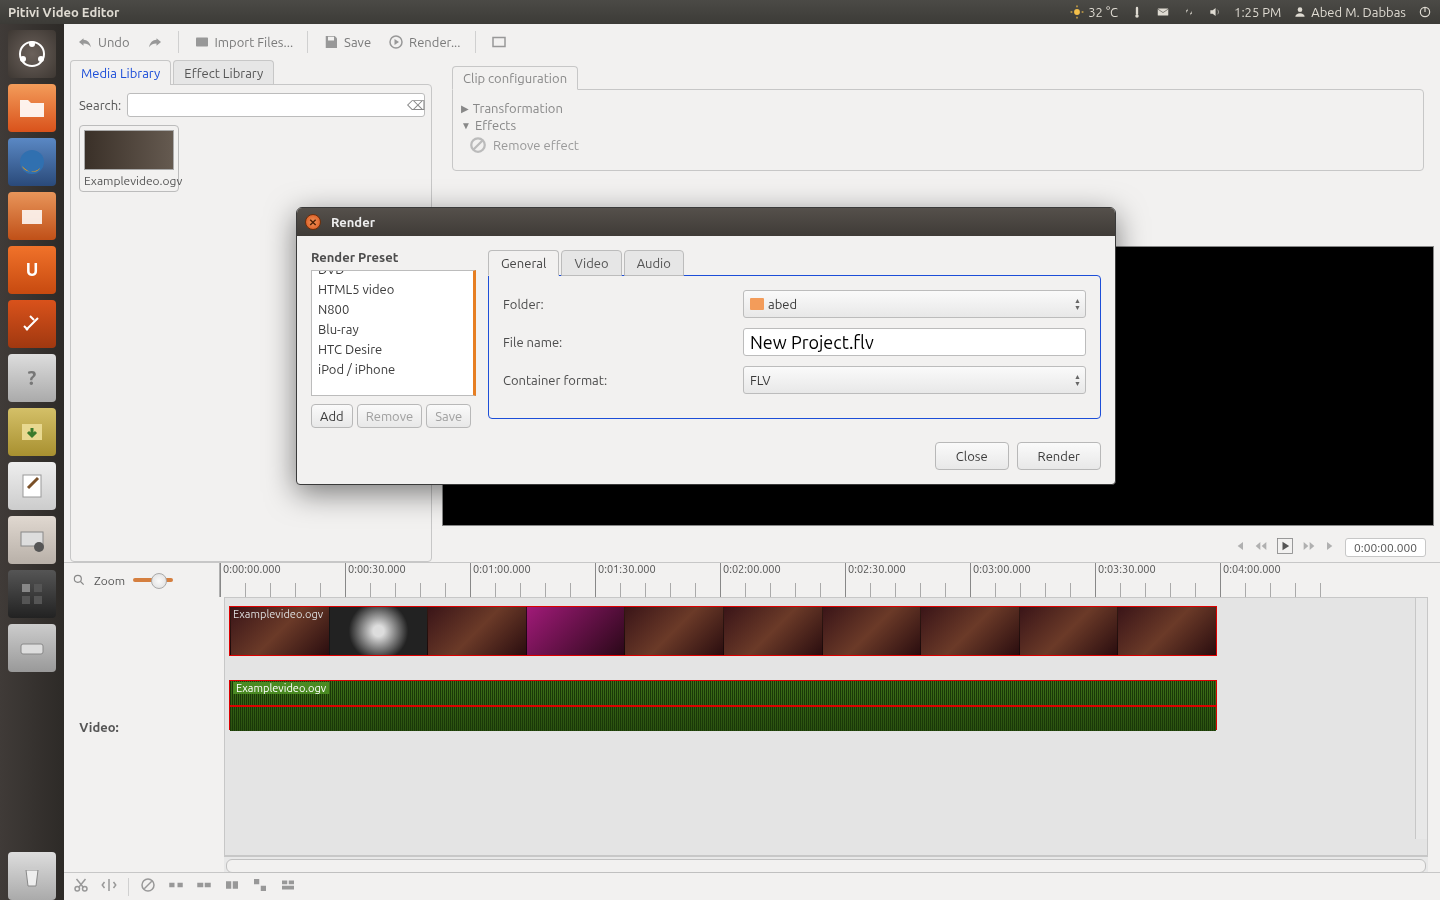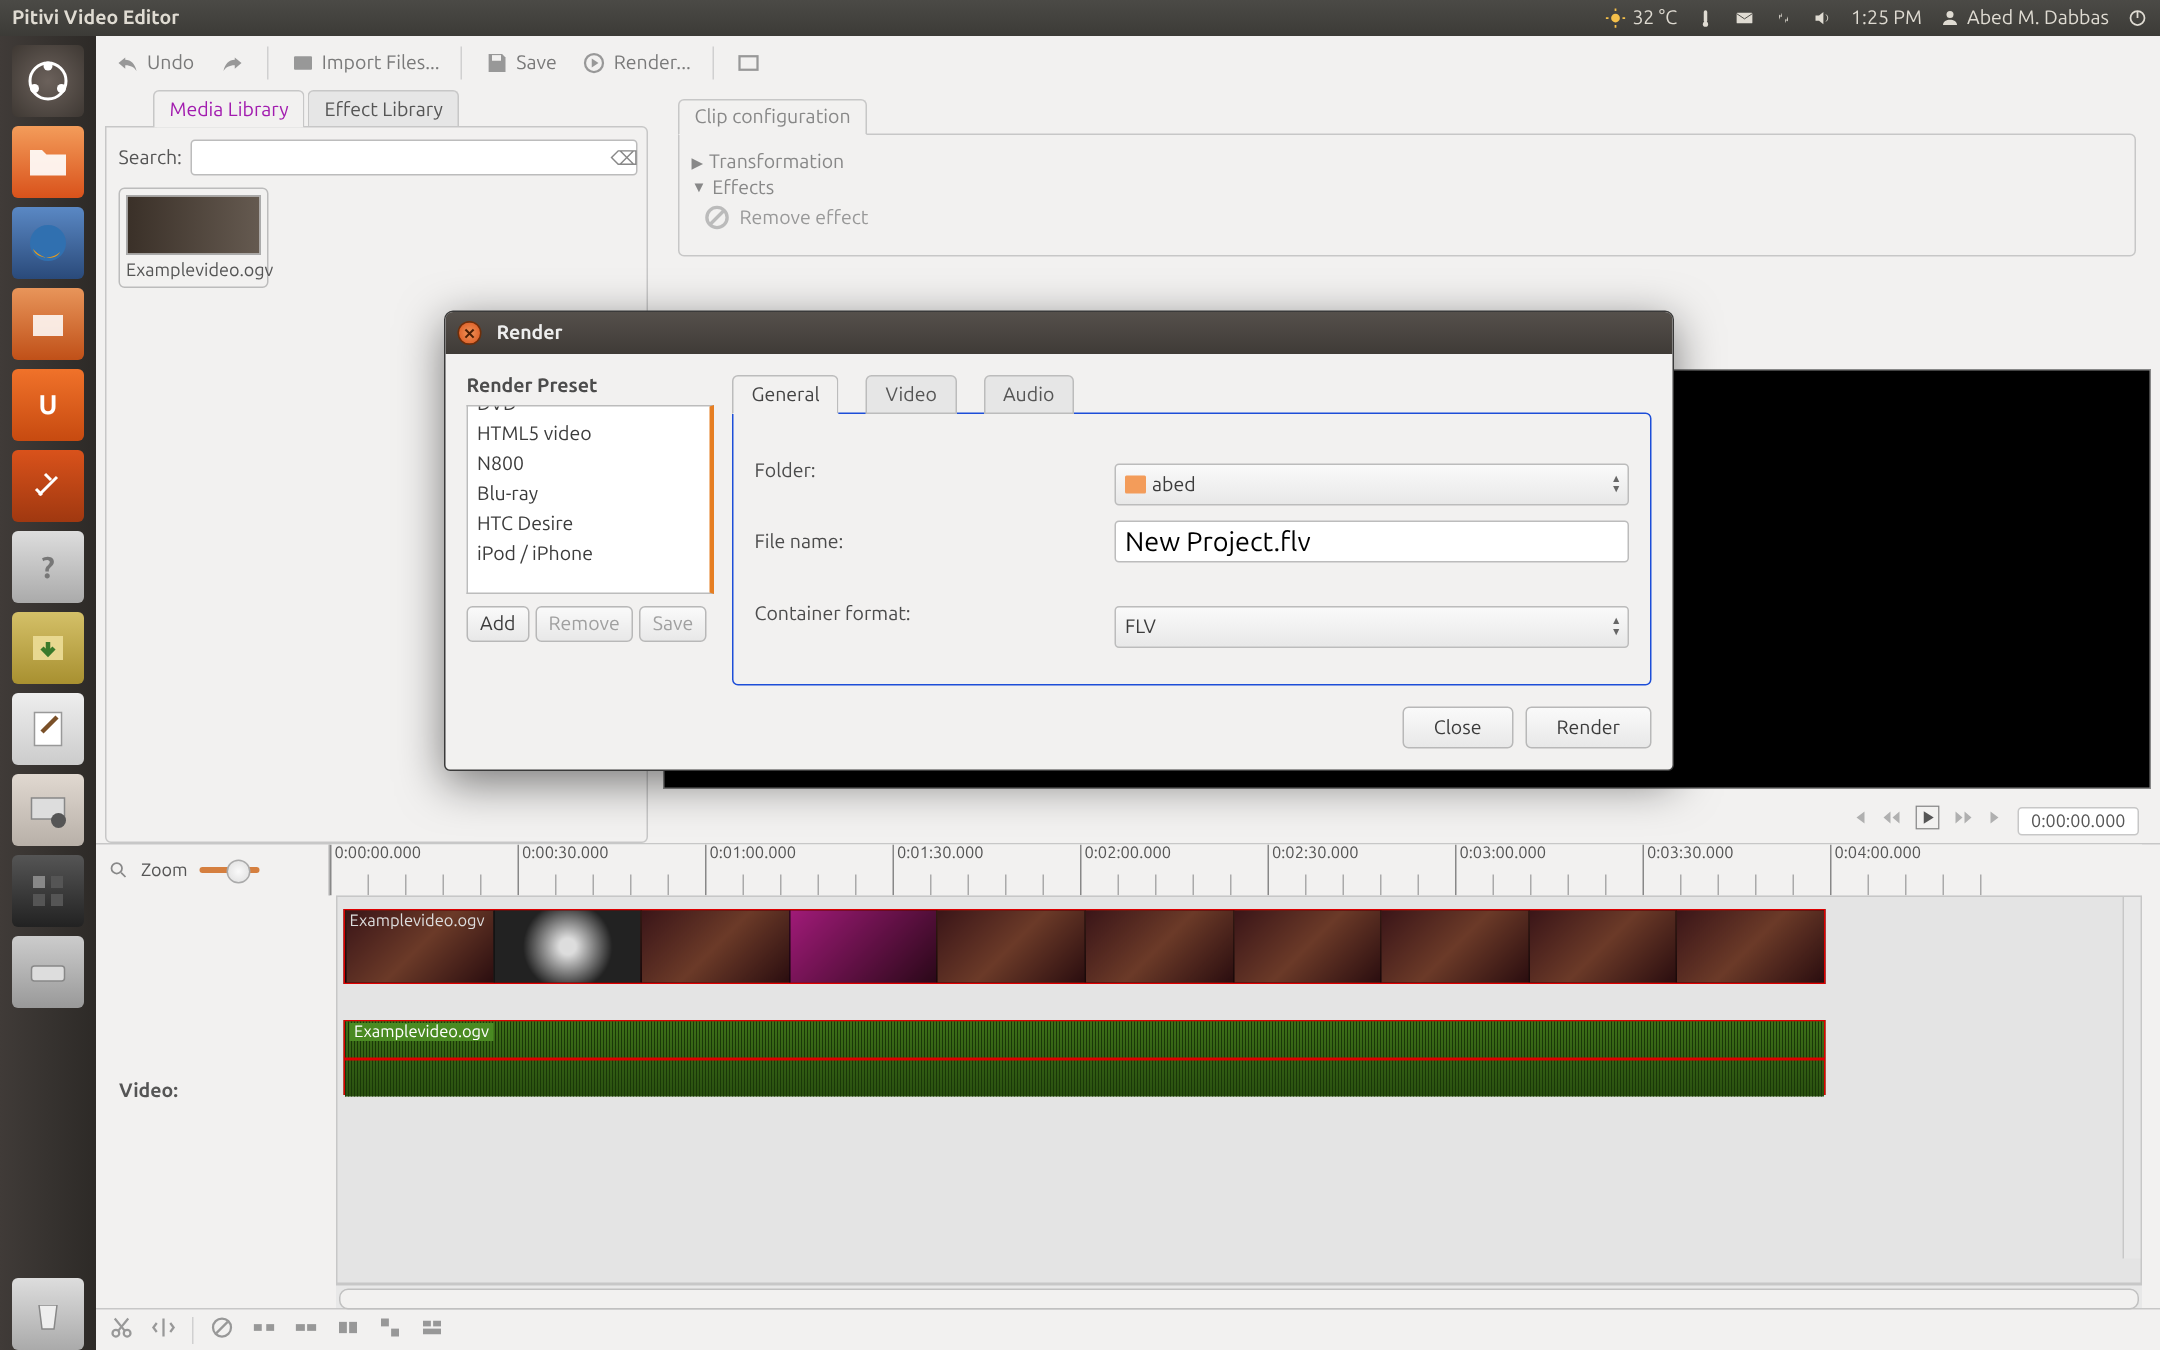--- a/index.html
+++ b/index.html
@@ -25,21 +25,21 @@
 .toolbar .sep { width: 1px; height: 22px; background: #d0d0d0; margin: 0 4px; }
 .tbtn { display: flex; align-items: center; gap: 4px; padding: 3px 6px; border-radius: 3px; }
 .tbtn svg { width: 18px; height: 18px; fill: #989898; }
 
 
 .mid { flex: 1; display: flex; padding: 0 6px; gap: 10px; position: relative; }
 .right-col { flex: 1; display: flex; flex-direction: column; gap: 6px; }
 
 .tabs { display: flex; gap: 2px; margin-bottom: -1px; }
 .tab { padding: 5px 10px; font-size: 13px; color: #555; background: #e6e6e6; border: 1px solid #c7c7c7; border-bottom: none; border-radius: 4px 4px 0 0; }
-.tab.active { background: #f2f1f0; color: #a21caf; position: relative; z-index: 2; margin-left: 32px; }
+.tab.active { background: #f2f1f0; color: #1d4ed8; position: relative; z-index: 2; }
 .tab-body { border: 1px solid #c7c7c7; border-radius: 0 4px 4px 4px; padding: 8px; flex: 1; background: #f2f1f0; }
 
 .search-row { display: flex; align-items: center; gap: 6px; font-size: 13px; color: #555; margin-bottom: 8px; }
 .search-row input { flex: 1; height: 24px; border: 1px solid #bcbcbc; border-radius: 3px; padding: 0 24px 0 6px; background: #fff; font-size: 13px; }
 .search-row .clear { position: relative; margin-left: -24px; width: 16px; color: #888; }
 
 .media-item { width: 100px; border: 1px solid #bcbcbc; border-radius: 4px; padding: 4px; text-align: center; font-size: 12px; color: #555; background: #f2f1f0; }
 .media-thumb { width: 90px; height: 40px; background: linear-gradient(90deg, #3a3028, #655a50); margin: 0 auto 4px; border: 1px solid #aaa; }
 
 .clip-config { height: 180px; padding: 6px 10px; font-size: 13px; color: #888; }
@@ -93,28 +93,28 @@
 .dlg-title .close { width: 16px; height: 16px; border-radius: 50%; background: radial-gradient(#f0955a, #d9521b); border: 1px solid #6e2e0a; display: flex; align-items: center; justify-content: center; color: #4a1e05; font-size: 10px; }
 .dlg-body { padding: 14px; display: flex; gap: 12px; }
 .preset-col { width: 165px; }
 .preset-col h4 { font-size: 13px; color: #4c4c4c; margin-bottom: 6px; font-weight: bold; }
 .preset-list { height: 126px; border: 1px solid #bcbcbc; background: #fff; overflow: hidden; font-size: 13px; color: #3c3c3c; border-right: 3px solid #e67e22; }
 .preset-list div { padding: 3px 6px; }
 .preset-btns { display: flex; gap: 4px; margin-top: 8px; }
 .btn { padding: 4px 8px; font-size: 13px; color: #3c3c3c; background: linear-gradient(#fafafa,#e8e8e8); border: 1px solid #b8b8b8; border-radius: 4px; }
 .btn.disabled { color: #a0a0a0; }
 .cfg-col { flex: 1; }
-.cfg-tabs { display: flex; gap: 16px; }
+.cfg-tabs { display: flex; gap: 0; }
 .cfg-tab { padding: 5px 12px; font-size: 13px; border: 1px solid #bcbcbc; background: #e6e6e6; border-radius: 4px 4px 0 0; margin-right: 2px; color: #555; }
 .cfg-tab.active { background: #f2f1f0; border-bottom-color: #f2f1f0; position: relative; z-index: 2; color: #444; }
 .cfg-body { border: 1px solid #1d4ed8; border-radius: 0 4px 4px 4px; padding: 14px; margin-top: -1px; }
 .frow { display: flex; align-items: center; margin-bottom: 10px; font-size: 13px; color: #4c4c4c; }
 .frow label { width: 240px; }
 .frow .field { flex: 1; height: 28px; border: 1px solid #bcbcbc; border-radius: 3px; background: #fff; display: flex; align-items: center; padding: 0 6px; font-size: 13px; color: #3c3c3c; position: relative; }
-.frow .field.combo { background: linear-gradient(#fafafa,#e8e8e8); margin-top: 19px; }
+.frow .field.combo { background: linear-gradient(#fafafa,#e8e8e8); }
 .frow .field .spin { position: absolute; right: 4px; display: flex; flex-direction: column; font-size: 7px; color: #666; line-height: 7px; }
 .frow .field .folder-ico { width: 14px; height: 12px; background: #f39c5a; border-radius: 1px; margin-right: 4px; }
 .frow input { border: none; outline: none; flex: 1; font-size: 18px; background: transparent; }
 .dlg-foot { display: flex; justify-content: flex-end; gap: 8px; padding: 0 14px 14px; }
 
 .vscroll { position: absolute; right: 0; top: 0; bottom: 16px; width: 12px; background: #e8e8e8; border-left: 1px solid #c7c7c7; }
 </style>
 </head>
 <body>
 

